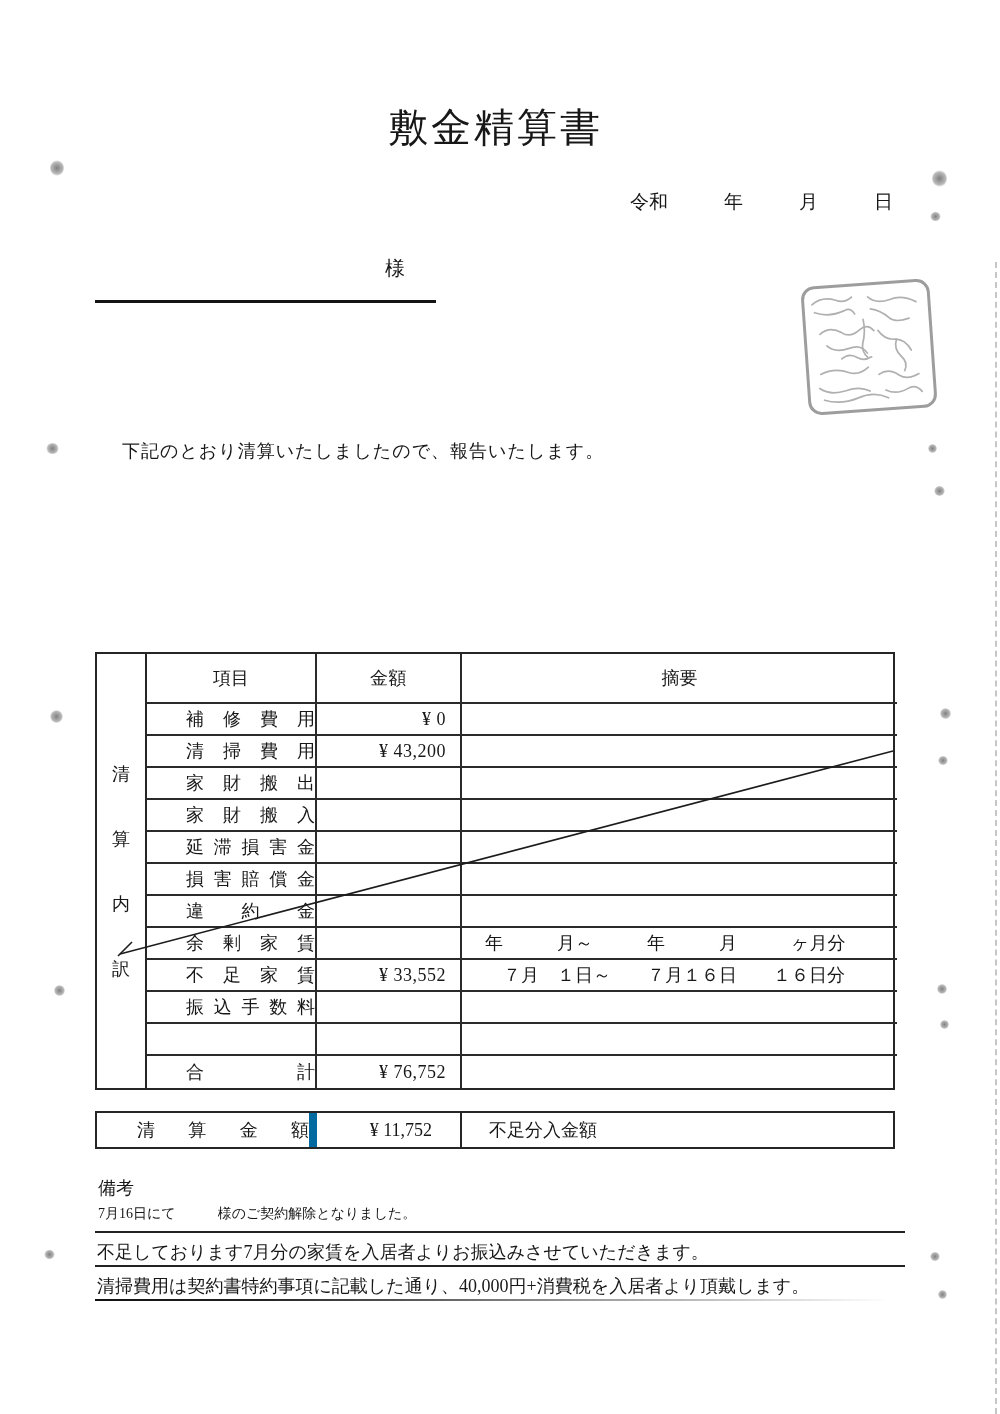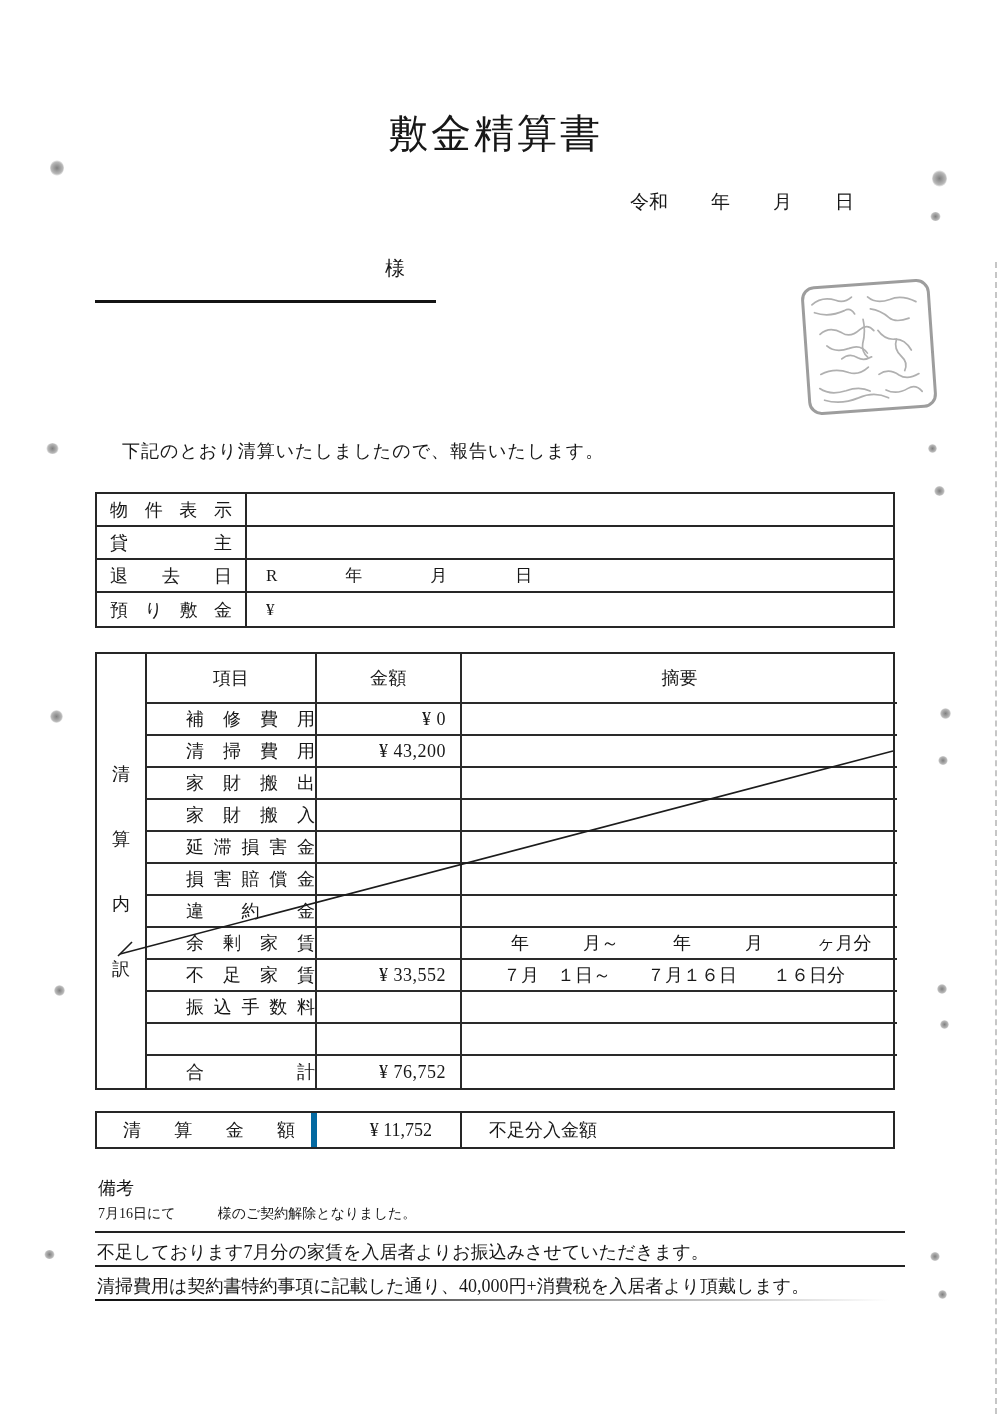--- a/index.html
+++ b/index.html
@@ -5,22 +5,22 @@
   html,body{margin:0;padding:0;background:#e8e8e8;}
   .page{
     position:relative; width:1000px; height:1414px; margin:0 auto;
     background:#ffffff; overflow:hidden;
     font-family:"Liberation Serif","DejaVu Serif",serif;
     color:#171717;
   }
   .abs{position:absolute;}
 
   
-  .doc-title{top:106px; left:388px; font-size:40px; letter-spacing:3px; white-space:nowrap;}
-  .date-line{top:189px; left:630px; display:flex; gap:43px; font-size:19px; white-space:nowrap;}
+  .doc-title{top:100px; left:388px; font-size:40px; letter-spacing:3px; white-space:nowrap;}
+  .date-line{top:189px; left:630px; display:flex; gap:56px; font-size:19px; white-space:nowrap;}
   .honorific{top:255px; left:385px; font-size:20px;}
   .addr-line{top:300px; left:95px; width:341px; height:3px; background:#141414;}
   .intro{top:439px; left:122px; font-size:18px; letter-spacing:1px; white-space:nowrap;}
 
   
   .stamp{top:279px; left:801px; width:136px; height:136px; transform:rotate(-4deg); opacity:.85;}
 
   
   .t-info{
     top:492px; left:95px; width:800px; height:136px;
@@ -42,31 +42,31 @@
   }
   .t-break > div{border-bottom:2px solid #2a2a2a; box-sizing:border-box; display:flex; align-items:center; font-size:18px;}
   .grp{grid-row:1/14; grid-column:1; border-right:2px solid #262626; border-bottom:none !important;
        flex-direction:column; justify-content:center; gap:41px; font-size:19px;}
   .ci{border-right:2px solid #2a2a2a; padding-left:15px;}
   .ca{border-right:2px solid #2a2a2a; justify-content:flex-end; padding-right:14px; font-size:17px; letter-spacing:.5px;}
   .cn{padding-left:0; font-size:18px; white-space:pre;}
   .hdr{justify-content:center; padding:12px !important; font-size:18px;}
   .nb{border-bottom:none !important;}
   .jl-item{width:130px;margin-left:24px;}
-  .note-pad1{padding-left:49px;}
+  .note-pad1{padding-left:23px;}
   .note-pad2{padding-left:41px;}
 
   
   .t-settle{
     top:1111px; left:95px; width:800px; height:38px;
     display:grid; grid-template-columns:220px 145px 435px;
     border:2px solid #262626; box-sizing:border-box;
   }
   .t-settle > div{display:flex; align-items:center; box-sizing:border-box; font-size:18px;}
-  .ts-lab{border-right:6px solid #0369a1; padding-left:26px;}
+  .ts-lab{border-right:8px solid #0369a1; padding-left:26px;justify-content:flex-end;}
   .jl-settle{width:172px;}
   .ts-amt{border-right:2px solid #262626; justify-content:flex-end; padding-right:28px; font-size:17px;}
   .ts-note{padding-left:27px;}
 
   
   .rem-h{top:1176px; left:98px; font-size:18px;}
   .rem1{top:1205px; left:98px; font-size:14px; white-space:pre;}
   .rem2{top:1240px; left:97px; font-size:18px; white-space:pre;}
   .rem3{top:1274px; left:97px; font-size:18px; white-space:pre;}
   .rline{left:95px; width:810px; height:2px; background:#222;}
@@ -113,38 +113,20 @@
       <path d="M20 118 q16 6 34 0 q16 -6 30 2"></path>
       <path d="M76 96 q10 -6 20 2 q8 6 20 0"></path>
       <path d="M82 112 q10 6 22 0 q8 -4 14 4"></path>
       <path d="M96 62 q-4 10 4 18 q6 6 2 14"></path>
       <path d="M40 78 q8 -6 16 0 q6 4 14 0"></path>
     </g>
   </svg>
 
   <div class="abs intro">下記のとおり清算いたしましたので、報告いたします。</div>
 
-  <div class="abs t-info">
-    <div class="cell lab">
-        <span class="jl jl-info">物 件 表 示</span>
-      </div>
-    <div class="cell val"></div>
-    <div class="cell lab">
-        <span class="jl jl-info">貸 主</span>
-      </div>
-    <div class="cell val"></div>
-    <div class="cell lab">
-        <span class="jl jl-info">退 去 日</span>
-      </div>
-    <div class="cell val">R　　　　年　　　　月　　　　日</div>
-    <div class="cell lab row4">
-        <span class="jl jl-info">預 り 敷 金</span>
-      </div>
-    <div class="cell val row4">¥</div>
-  </div>
 
   <div class="abs t-break">
     <div class="grp">
       <span>清</span>
       <span>算</span>
       <span>内</span>
       <span>訳</span>
     </div>
 
     <div class="ci hdr">項目</div>

